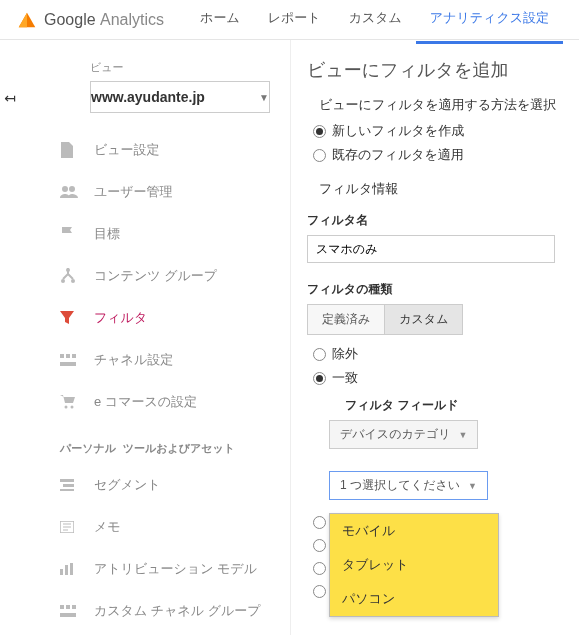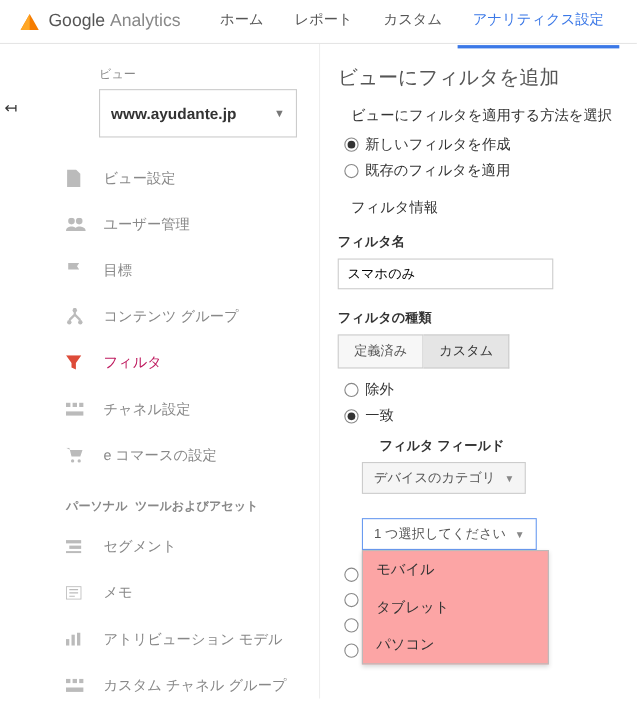--- a/index.html
+++ b/index.html
@@ -10,46 +10,46 @@
   .logo-text { font-size: 16px; color: #555; }
   .logo-text .g { font-weight: 500; }
   .logo-text .a { font-weight: 300; color: #888; }
   .top-tabs { display: flex; margin-left: auto; gap: 0; }
   .top-tab { padding: 14px 14px; font-size: 13px; color: #555; cursor: pointer; }
   .top-tab.active { color: #3b78e7; border-bottom: 3px solid #3b78e7; }
   .body { display: flex; height: calc(643px - 48px); }
   .back-btn { width: 20px; padding-top: 50px; text-align: center; font-size: 14px; color: #333; border-right: none; }
   .sidebar { width: 270px; padding: 12px 0 0 30px; }
   .sb-label { font-size: 11px; color: #888; margin: 8px 0 6px 40px; }
-  .view-select { margin: 0 20px 16px 40px; height: 44px; border: 1px solid #ccc; display: flex; align-items: center; padding: 0 10px; font-size: 14px; font-weight: bold; color: #333; justify-content: space-between; cursor: pointer; background: #fff; }
+  .view-select { margin: 0 20px 16px 40px; height: 32px; border: 1px solid #ccc; display: flex; align-items: center; padding: 0 0; font-size: 14px; font-weight: bold; color: #333; justify-content: space-between; cursor: pointer; background: #fff; }
   .view-select .caret { color: #777; font-size: 10px; }
   .nav-list { list-style: none; }
   .nav-item { display: flex; align-items: center; gap: 14px; padding: 12px 10px; color: #888; cursor: pointer; }
   .nav-item .icon { width: 20px; text-align: center; font-size: 14px; color: #bbb; }
   .nav-item.active { color: #be185d; }
   .nav-item.active .icon svg path { fill: #dd4b39; }
   .nav-section-label { font-size: 11px; color: #888; margin: 18px 0 8px 10px; font-weight: bold; font-family: Liberation Mono, monospace; }
   .main { flex: 1; padding: 18px 0 0 16px; border-left: 1px solid #eee; }
   h1 { font-size: 18px; font-weight: normal; color: #555; margin-bottom: 14px; }
   .section-label { font-size: 13px; color: #333; margin: 10px 12px 8px; }
   .radio-row { display: flex; align-items: center; gap: 6px; margin: 6px 0 6px 6px; font-size: 13px; color: #333; }
   .radio { width: 13px; height: 13px; border: 1px solid #888; border-radius: 50%; display: inline-flex; align-items: center; justify-content: center; }
   .radio.selected::after { content: ""; width: 7px; height: 7px; background: #333; border-radius: 50%; }
   .label-bold { font-size: 12px; font-weight: bold; margin: 14px 0 6px; color: #333; }
-  .text-input { width: 196px; height: 28px; border: 1px solid #ccc; padding: 0 8px; font-size: 12px; }
+  .text-input { width: 248px; height: 28px; border: 1px solid #ccc; padding: 0 8px; font-size: 12px; }
   .tab-buttons { display: flex; margin: 6px 0 10px; }
   .tab-btn { padding: 6px 14px; font-size: 12px; border: 1px solid #ccc; background: #f7f7f7; color: #555; cursor: pointer; }
   .tab-btn + .tab-btn { border-left: none; }
   .tab-btn.active { background: #e5e5e5; color: #333; }
   .indented { margin-left: 22px; }
   .field-label { font-size: 12px; font-weight: bold; margin: 10px 16px 6px; }
   .select-btn { display: inline-flex; align-items: center; gap: 8px; padding: 5px 10px; border: 1px solid #ccc; background: #f5f5f5; font-size: 12px; color: #555; cursor: pointer; }
   .select-btn .caret { font-size: 9px; color: #888; }
   .select-btn.highlight { border-color: #6a9bf0; background: #fff; }
-  .dropdown-panel { position: absolute; margin-top: 3px; border: 1px solid #bbb; background: #fca5a5; font-size: 13px; width: 170px; box-shadow: 0 2px 4px rgba(0,0,0,0.15); }
+  .dropdown-panel { position: absolute; margin-top: 16px; border: 1px solid #bbb; background: #fde047; font-size: 13px; width: 170px; box-shadow: 0 2px 4px rgba(0,0,0,0.15); }
   .dropdown-panel div { padding: 8px 12px; color: #333; cursor: pointer; }
   .small-options { margin-top: 8px; }
   .small-options .radio-row { font-size: 12px; color: #333; }
   svg { display: block; }
 </style>
 </head>
 <body>
 
 <div class="header">
   <div class="logo">

